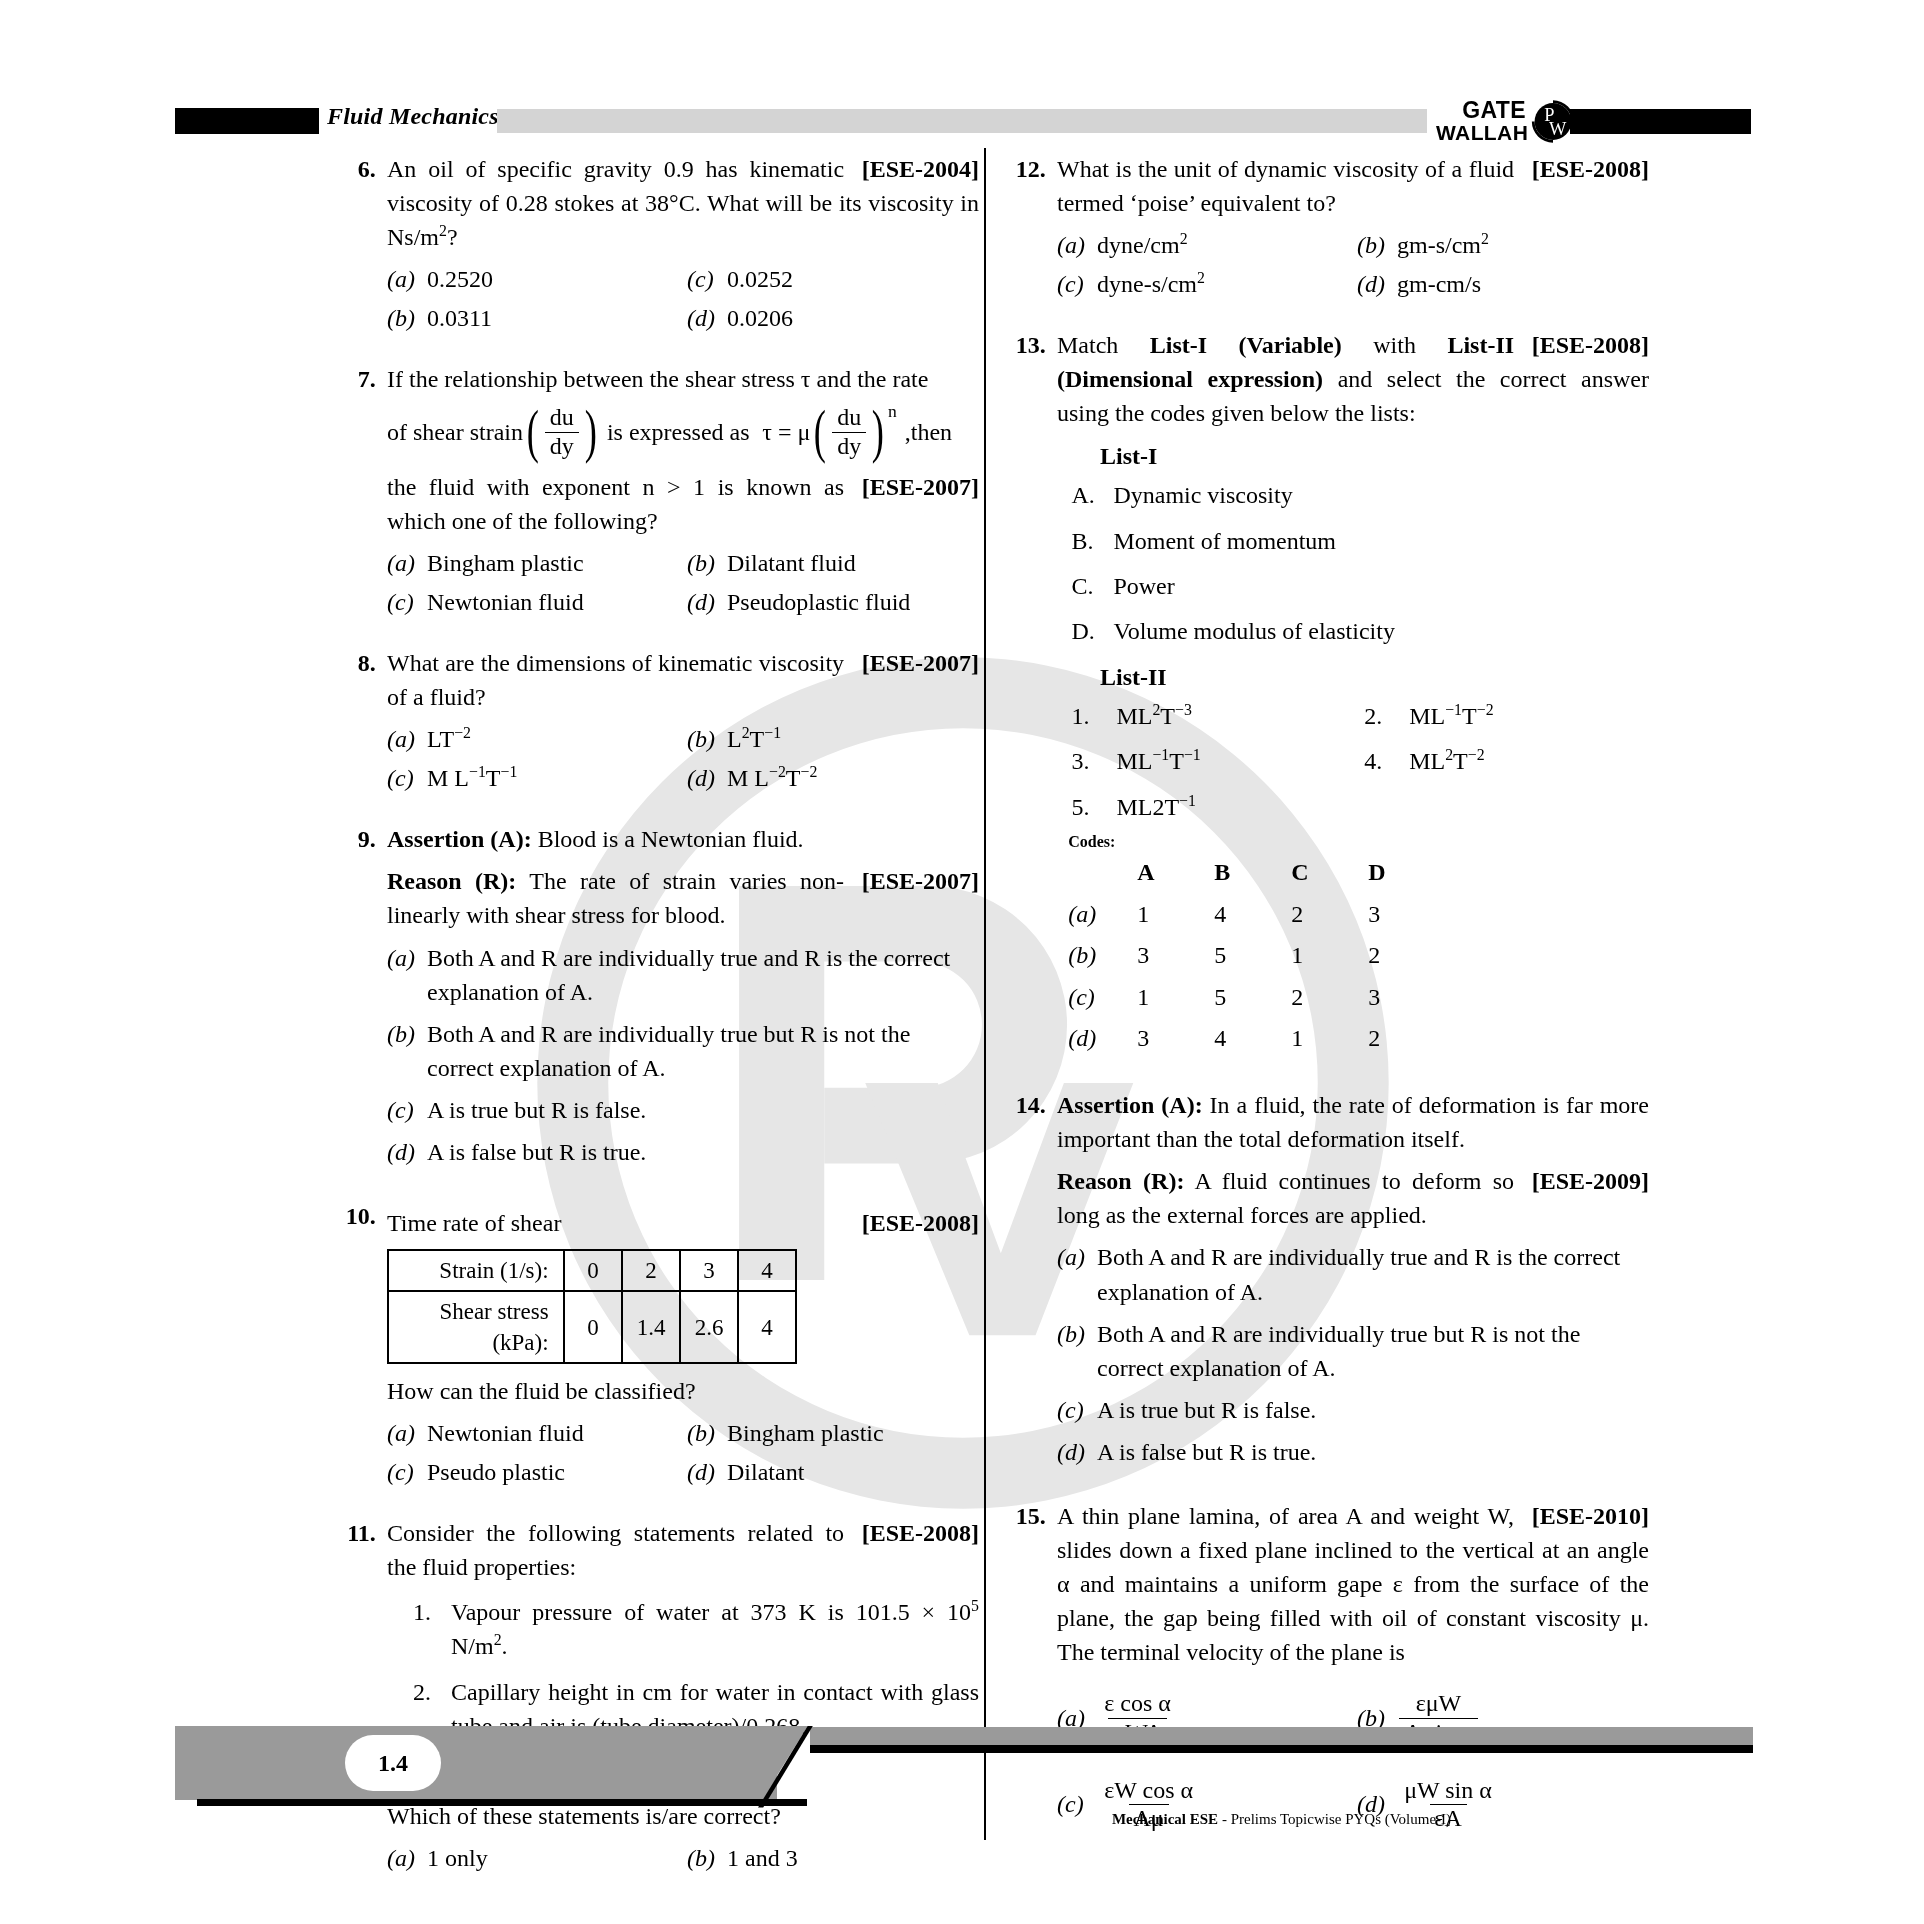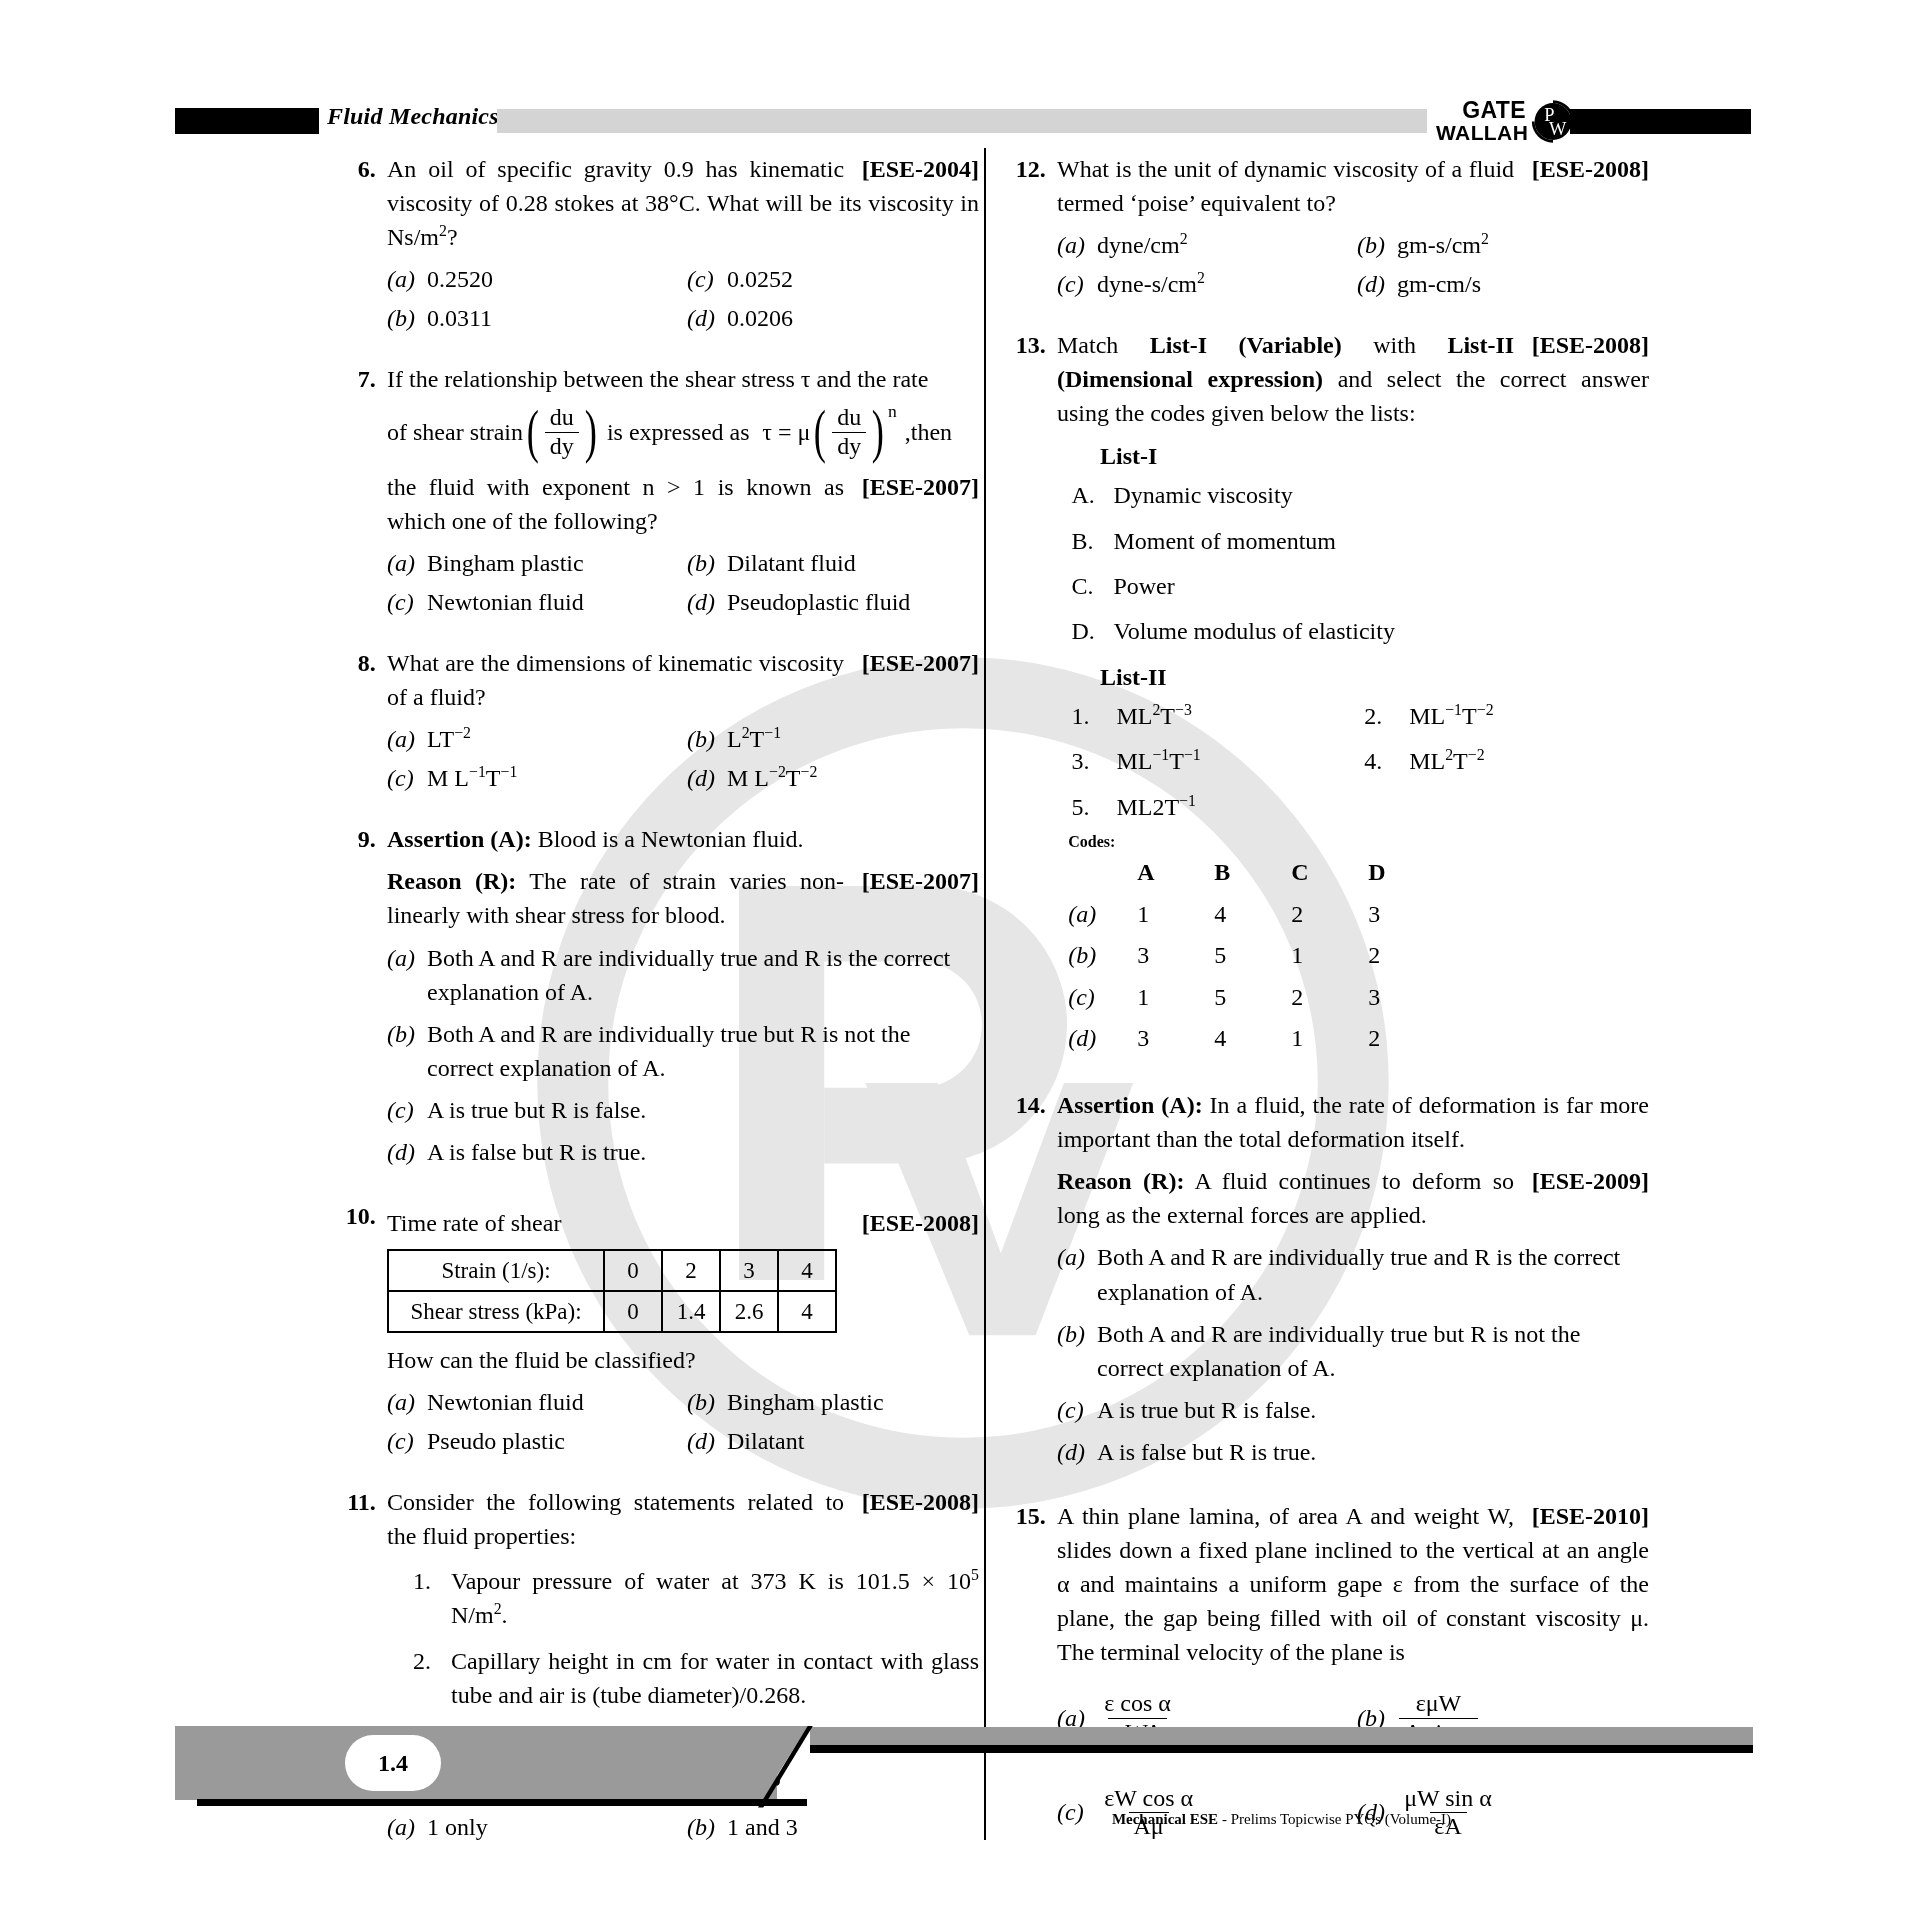--- a/index.html
+++ b/index.html
@@ -211,22 +211,23 @@
     margin:9.6px 0 9.6px 0;
     font-size:23px;
   }
   .dtable td{
     border:2.4px solid #000;
     padding:4px 9.6px;
     text-align:center;
     line-height:1.35;
   }
   .dtable td.rowhdr{
-    width:216px;
+    width:176px;
     padding:4px 14.4px;
+    text-align:right;
   }
   .dtable td.cell{ width:58px; }
 
   
   .frac{
     display:inline-flex;
     flex-direction:column;
     align-items:center;
     vertical-align:middle;
     margin:0 2.4px;
@@ -775,21 +776,21 @@
 
     <div class="q" style="margin-top:27px;">
       <div class="q-head">
         <div class="q-num">15.</div>
         <div class="q-body">
           <div class="q-text">
             <span class="tag">[ESE-2010]</span>
             <span>A thin plane lamina, of area A and weight W, slides down a fixed plane inclined to the vertical at an angle α and maintains a uniform gape ε from the surface of the plane, the gap being filled with oil of constant viscosity μ. The terminal velocity of the plane is</span>
             <span class="clear"></span>
           </div>
-          <div class="opts" style="margin-top:21px;row-gap:38px;">
+          <div class="opts" style="margin-top:21px;row-gap:30px;">
             <div class="opt-frac">
               <span class="opt-lbl">(a)</span>
               <span class="frac">
                   <span class="num">ε cos α</span>
                   <span class="den">μWA</span>
                 </span>
             </div>
             <div class="opt-frac">
               <span class="opt-lbl">(b)</span>
               <span class="frac">

